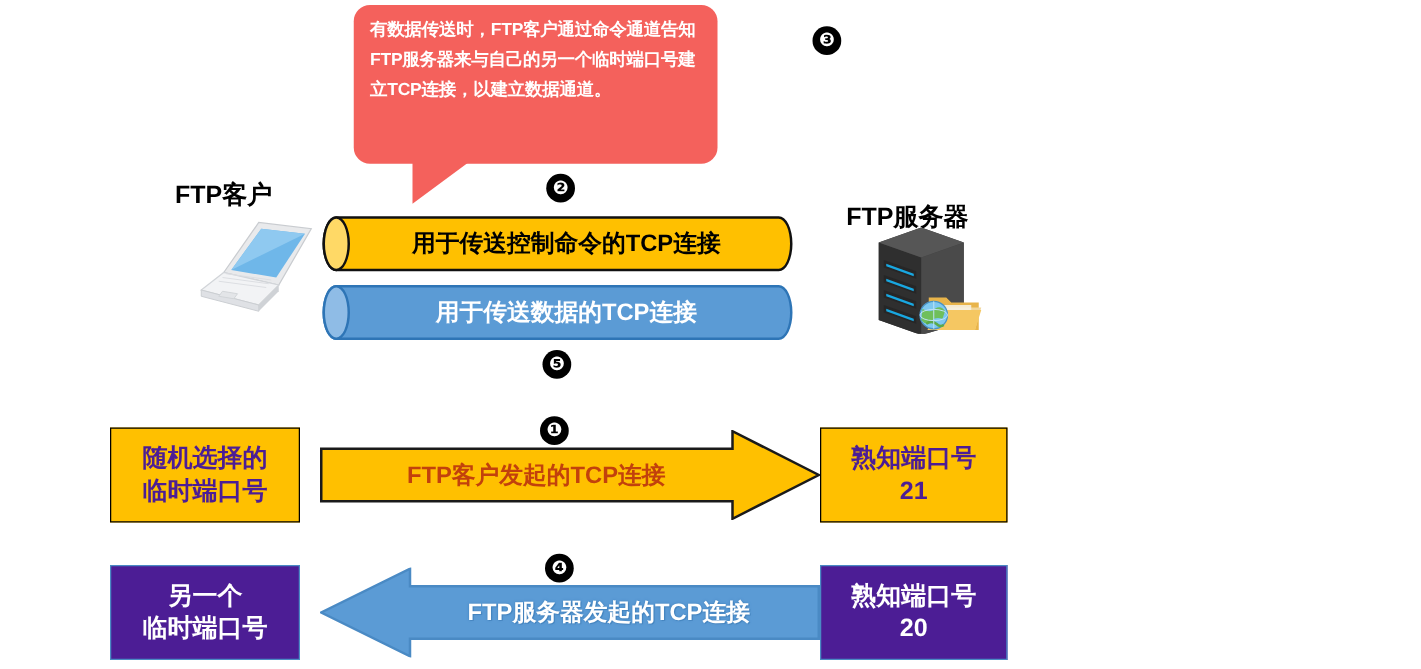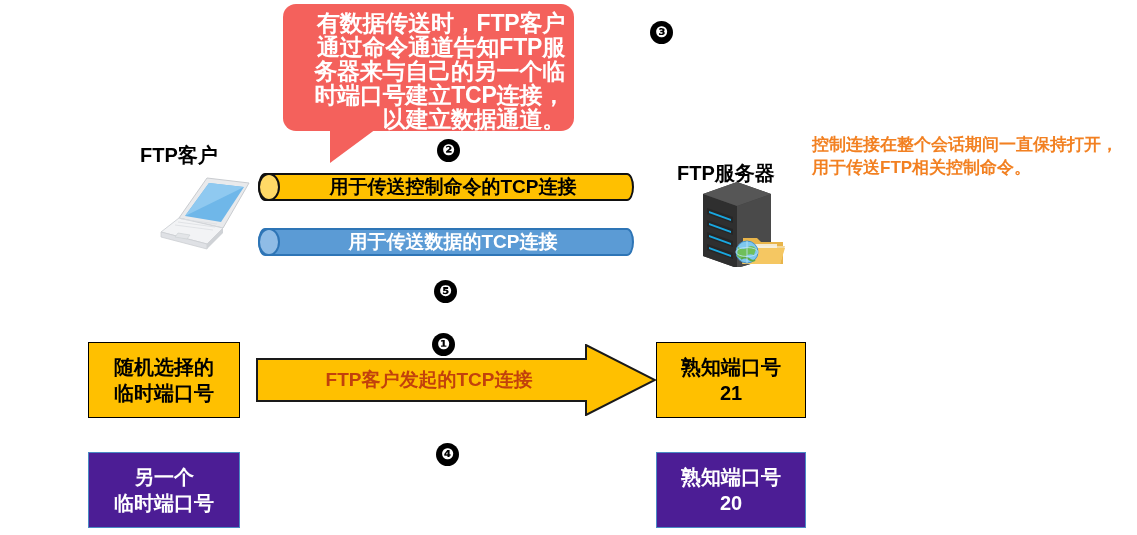--- a/index.html
+++ b/index.html
@@ -22,24 +22,23 @@
     left: 283px; top: 4px; width: 291px; height: 127px;
     background: #F4615C;
     border-radius: 13px;
     z-index: 5;
   }
   .callout-text {
     position: absolute;
     left: 13px; top: 7px; right: 9px;
     color: #ffffff;
     font-weight: bold;
-    font-size: 23px;
+    font-size: 14px;
     line-height: 24px;
     letter-spacing: -0.2px;
-    text-align: right;
   }
   .callout-tail {
     position: absolute;
     left: 330px; top: 129px;
     width: 0; height: 0;
     border-left: 46px solid #F4615C;
     border-right: 46px solid transparent;
     border-bottom: 34px solid transparent;
     z-index: 4;
   }
@@ -61,21 +60,21 @@
   
   .endpoint-label {
     font-size: 20px;
     font-weight: bold;
     color: #000000;
     white-space: nowrap;
   }
 
   
   .cyl {
-    height: 28px;
+    height: 44px;
     border-radius: 50% / 50%;
   }
   .cyl-body {
     position: absolute;
     left: 0; top: 0;
     width: 100%; height: 100%;
     border-radius: 11px / 22px;
   }
   .cyl-yellow .cyl-body { background: #FFC000; border: 2px solid #111; }
   .cyl-blue   .cyl-body { background: #5B9BD5; border: 2px solid #2E75B6; }
@@ -110,21 +109,21 @@
 
   
   .portbox {
     display: flex; flex-direction: column;
     align-items: center; justify-content: center;
     font-size: 20px; font-weight: bold;
     line-height: 26px;
     white-space: pre-line;
     text-align: center;
   }
-  .portbox-yellow { background: #FFC000; border: 1px solid #000; color: #000000; }
+  .portbox-yellow { background: #FFC000; border: 1px solid #000; color: #4c1d95; }
   .portbox-blue   { background: #4c1d95; border: 1px solid #4a8ac4; color: #fff; }
 
   
   .bigarrow { z-index: 2; }
   .bigarrow svg { display: block; }
   .arrow-caption {
     position: absolute;
     top: 0; left: 0; width: 100%; height: 100%;
     display: flex; align-items: center; justify-content: center;
     font-size: 19px; font-weight: bold;
@@ -216,21 +215,20 @@
   </div>
 
   <div class="abs cyl cyl-blue" style="left:258px; top:228px; width:376px;">
     <div class="cyl-body"></div>
     <div class="cyl-cap"></div>
     <div class="cyl-label">用于传送数据的TCP连接</div>
   </div>
 
   <div class="abs numcircle" style="left:434px; top:280px;">❺</div>
 
-  <div class="abs note note-orange" style="left:812px; top:133px; width:318px;">控制连接在整个会话期间一直保持打开，用于传送FTP相关控制命令。</div>
 
   <div class="abs numcircle" style="left:432px; top:333px;">❶</div>
 
   <div class="abs portbox portbox-yellow" style="left:88px; top:342px; width:152px; height:76px;">随机选择的
 临时端口号</div>
 
   <div class="abs bigarrow" style="left:256px; top:344px; width:400px; height:72px;">
     <svg width="400" height="72" viewBox="0 0 400 72">
       <polygon points="1,15 330,15 330,1 399,36 330,71 330,57 1,57" fill="#FFC000" stroke="#1a1a1a" stroke-width="2" stroke-linejoin="miter"></polygon>
     </svg>
@@ -238,17 +236,23 @@
   </div>
 
   <div class="abs portbox portbox-yellow" style="left:656px; top:342px; width:150px; height:76px;">熟知端口号
 21</div>
 
   <div class="abs numcircle" style="left:436px; top:443px;">❹</div>
 
   <div class="abs portbox portbox-blue" style="left:88px; top:452px; width:152px; height:76px;">另一个
 临时端口号</div>
 
+  <div class="abs bigarrow" style="left:256px; top:454px; width:400px; height:72px;">
+    <svg width="400" height="72" viewBox="0 0 400 72">
+      <polygon points="399,15 72,15 72,1 1,36 72,71 72,57 399,57" fill="#5B9BD5" stroke="#4a8ac4" stroke-width="2" stroke-linejoin="miter"></polygon>
+    </svg>
+    <div class="arrow-caption blue">FTP服务器发起的TCP连接</div>
+  </div>
 
   <div class="abs portbox portbox-blue" style="left:656px; top:452px; width:150px; height:76px;">熟知端口号
 20</div>
 
 </div>
 
 </body></html>

